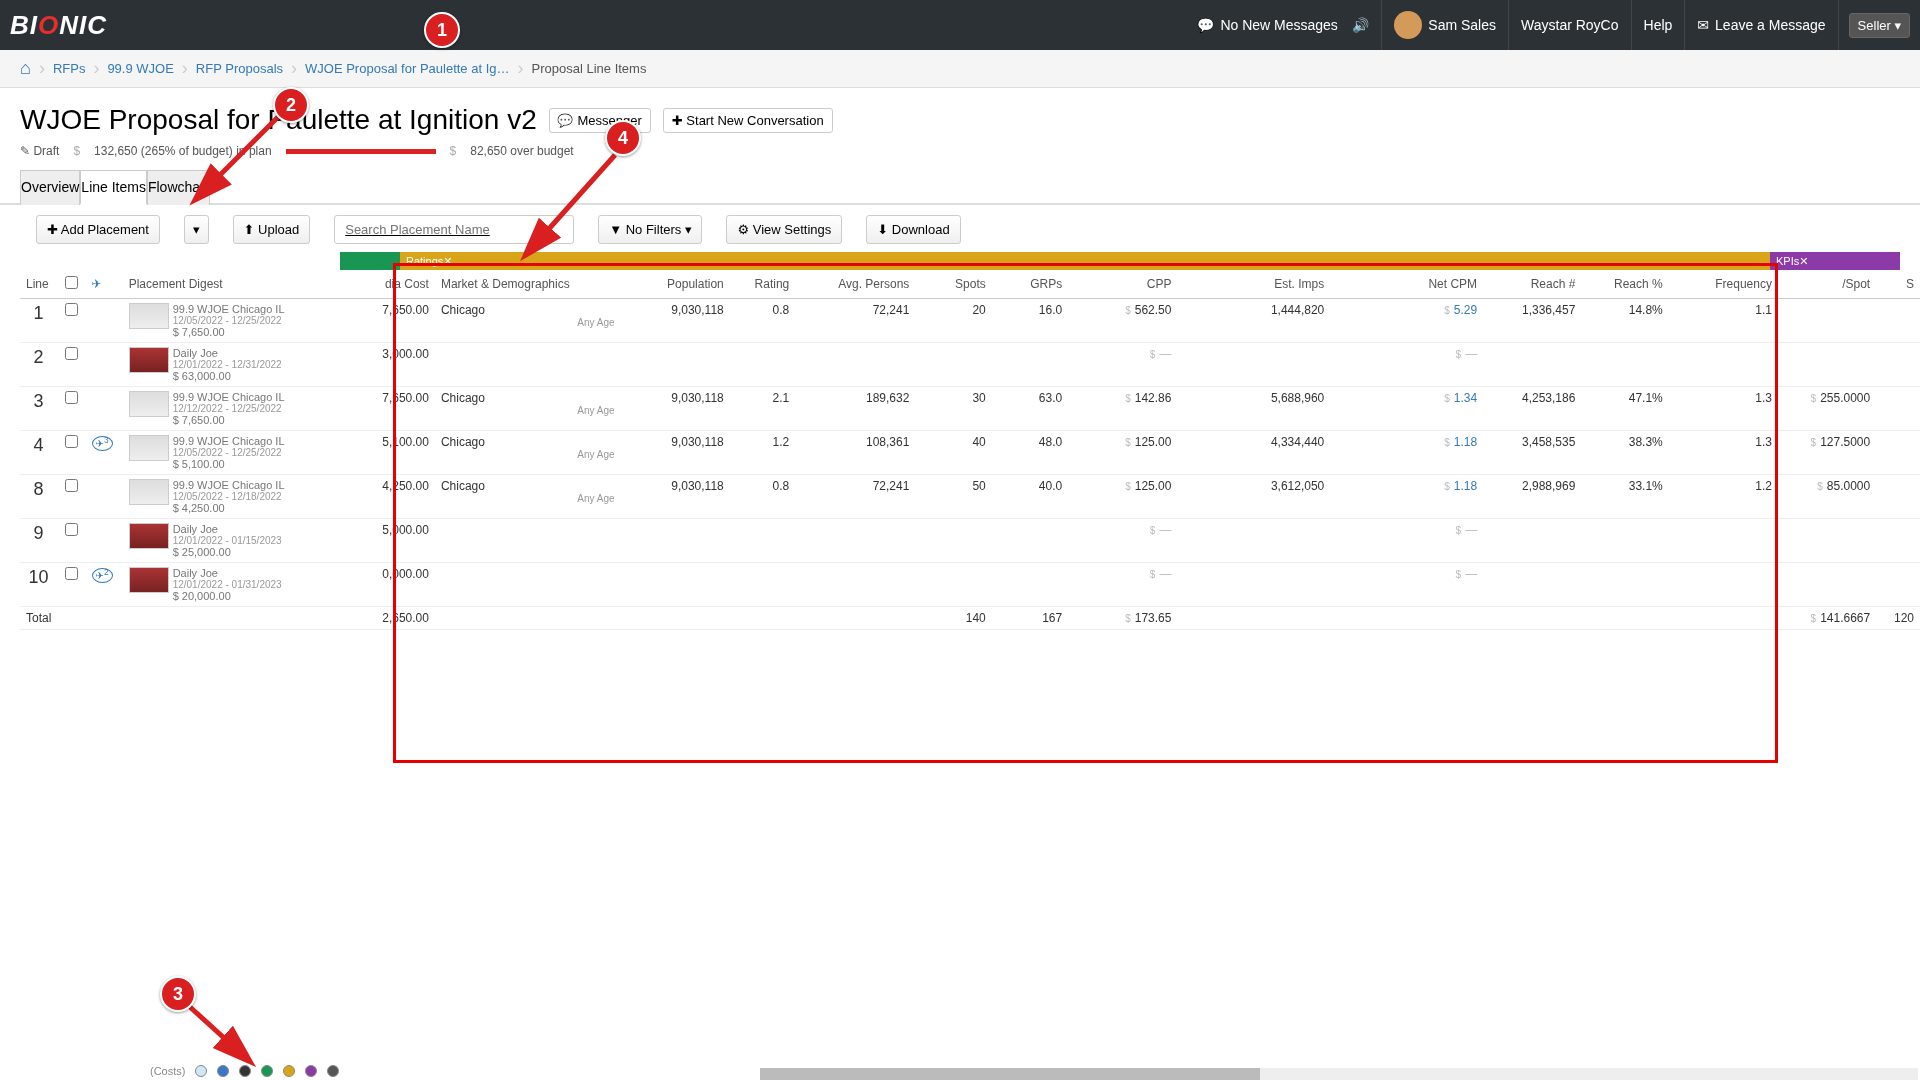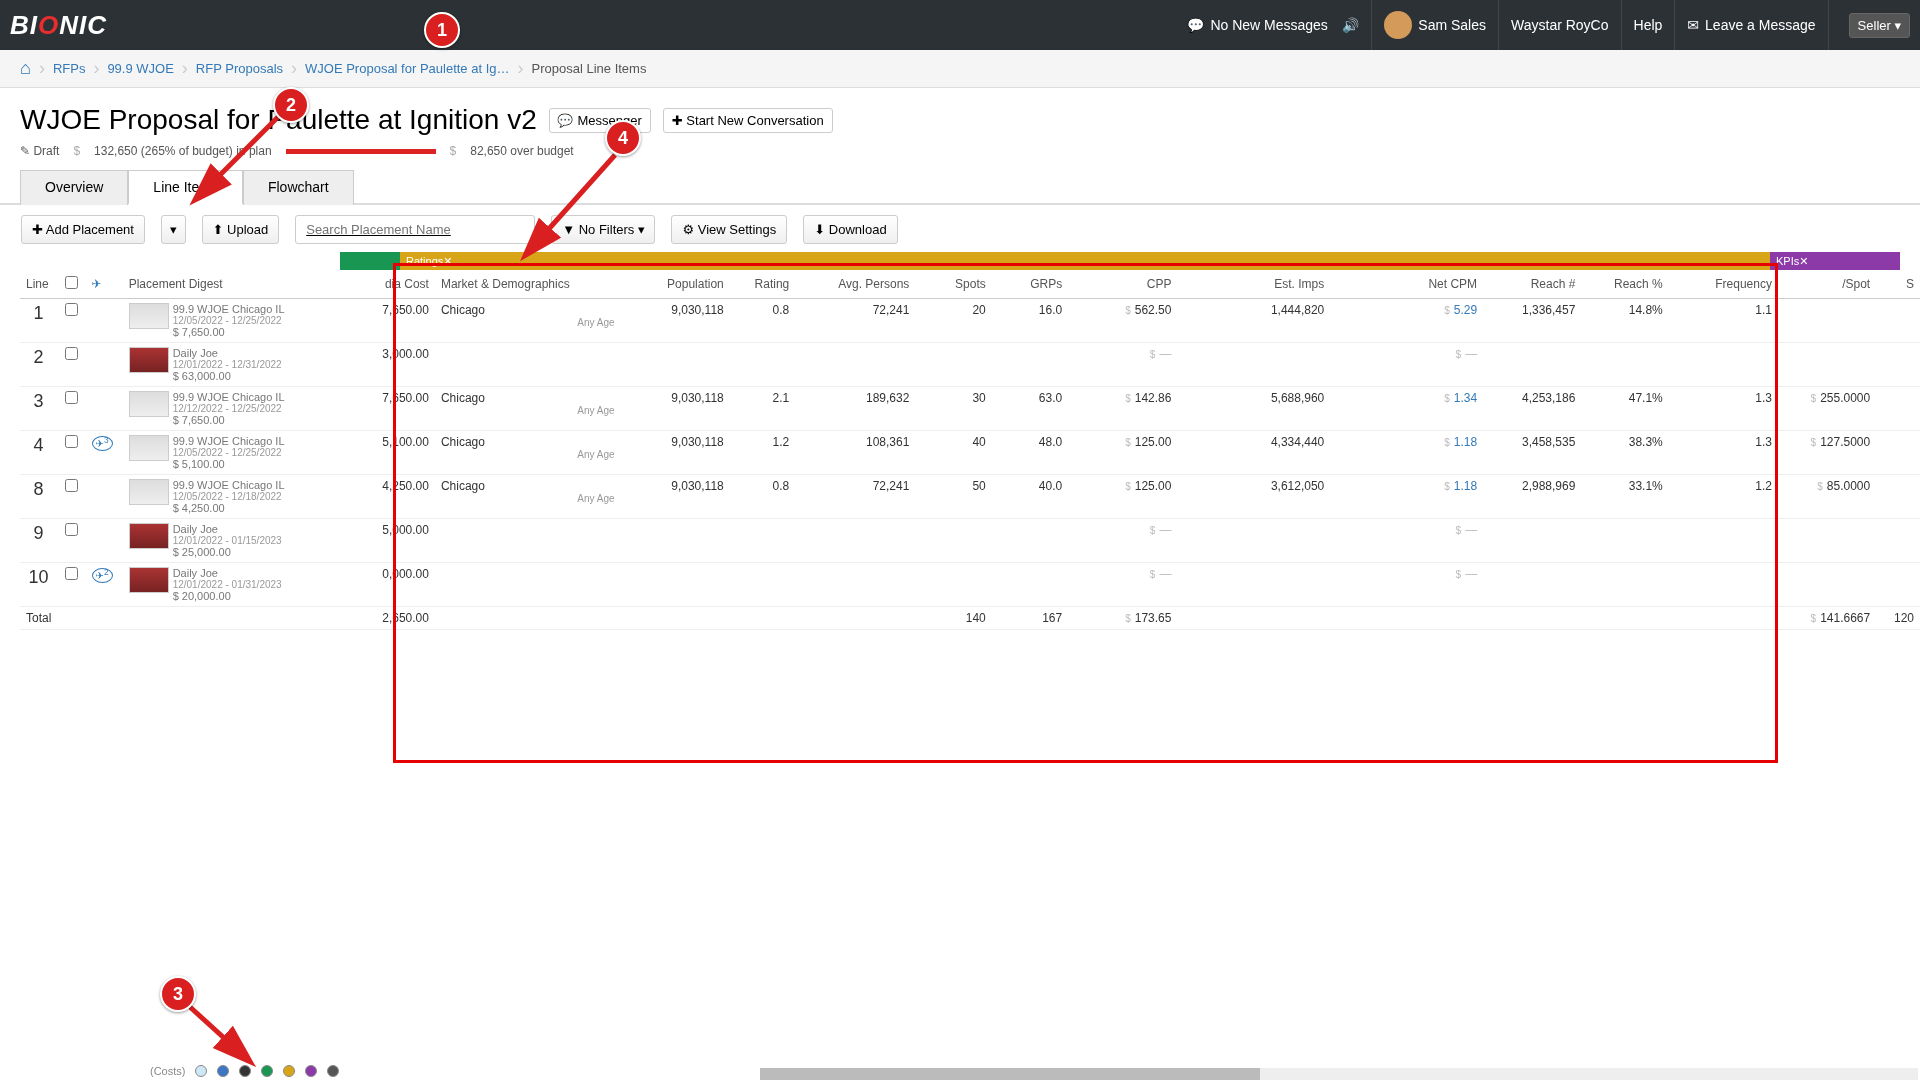--- a/index.html
+++ b/index.html
@@ -6,41 +6,41 @@
 body { background: #fff; width: 1920px; height: 1080px; overflow: hidden; position: relative; }
 
 .topbar { height: 50px; background: #2c3135; color: #fff; display: flex; align-items: center; padding: 0 10px; }
 .logo { font-size: 26px; font-weight: bold; letter-spacing: 1px; font-style: italic; }
 .logo .b { color: #fff; }
 .logo .io { color: #e62e2e; }
 .logo .nic { color: #fff; }
 .topbar-spacer { flex: 1; }
 .topbar-item { display: flex; align-items: center; gap: 6px; padding: 0 12px; font-size: 14px; cursor: pointer; border-right: 1px solid #444; height: 50px; }
 .topbar-item:last-child { border-right: none; }
-.seller-btn { background: #555; border: 1px solid #666; padding: 4px 8px; border-radius: 3px; font-size: 13px; margin-left: 20px; }
+.seller-btn { background: #555; border: 1px solid #666; padding: 4px 8px; border-radius: 3px; font-size: 13px; margin-left: 10px; }
 .avatar { width: 28px; height: 28px; border-radius: 50%; background: #d49a5a; display: inline-block; }
 
 .breadcrumb { background: #f5f5f5; border-bottom: 1px solid #ddd; padding: 8px 20px; display: flex; align-items: center; gap: 8px; font-size: 13px; color: #337ab7; }
 .breadcrumb .sep { color: #ccc; font-size: 18px; }
 .breadcrumb .current { color: #555; }
 .breadcrumb .home-ico { color: #337ab7; font-size: 18px; }
 
 .page-header { padding: 16px 20px 10px 20px; }
 .page-title-row { display: flex; align-items: center; gap: 12px; }
 .page-title { font-size: 28px; font-weight: 500; }
 .msg-btn, .conv-btn { font-size: 13px; border: 1px solid #ccc; background: #fff; padding: 4px 8px; border-radius: 3px; cursor: pointer; }
 .status-row { display: flex; align-items: center; gap: 14px; font-size: 12px; color: #555; margin-top: 8px; }
 .draft-lbl::before { content: "✎ "; }
 .budget-bar { width: 150px; height: 5px; background: #d22; display: inline-block; }
 
 .tabs { padding: 0 20px; border-bottom: 2px solid #ddd; display: flex; gap: 0; }
-.tab { padding: 8px 24px; font-size: 14px; border: 1px solid #ccc; border-bottom: none; background: #eee; cursor: pointer; position: relative; top: 2px; }
+.tab { padding: 8px 0; font-size: 14px; border: 1px solid #ccc; border-bottom: none; background: #eee; cursor: pointer; position: relative; top: 2px; }
 .tab.active { background: #fff; border-bottom: 2px solid #fff; font-weight: 500; }
 
-.toolbar { padding: 10px 20px 8px 21px; display: flex; align-items: center; gap: 16px; }
+.toolbar { padding: 10px 20px 8px 36px; display: flex; align-items: center; gap: 24px; }
 .btn { font-size: 13px; border: 1px solid #ccc; background: linear-gradient(#fff,#efefef); padding: 6px 10px; border-radius: 3px; cursor: pointer; }
 .search-input { flex: 0 0 240px; padding: 6px 10px; border: 1px solid #ccc; border-radius: 3px; font-size: 13px; text-decoration: underline; }
 
 .group-bar-row { display: flex; }
 .group-bar { height: 18px; font-size: 11px; color: #fff; display: flex; align-items: center; padding: 0 6px; }
 .group-green { background: #1a9653; }
 .group-gold { background: #d9a518; flex: 1; }
 .group-purple { background: #8b3aa7; }
 
 .tbl-wrap { position: relative; }

